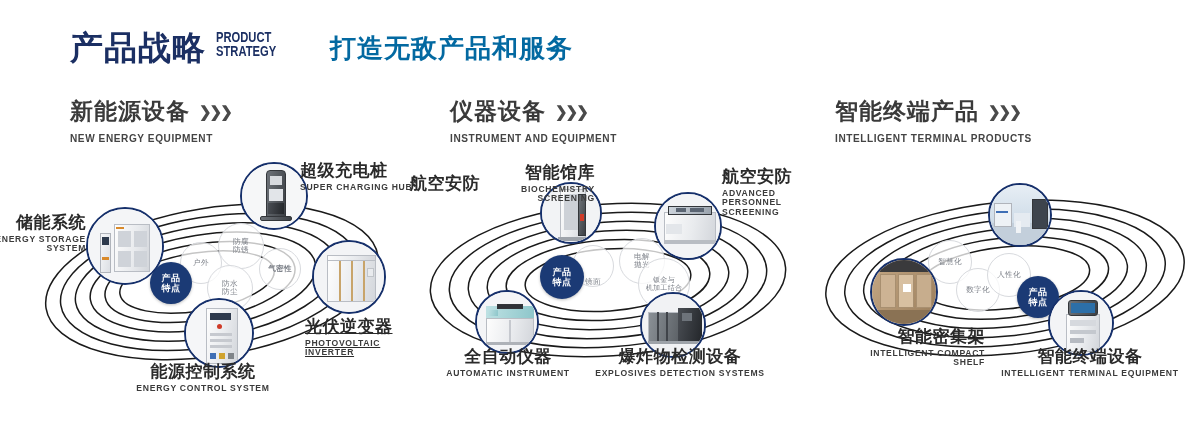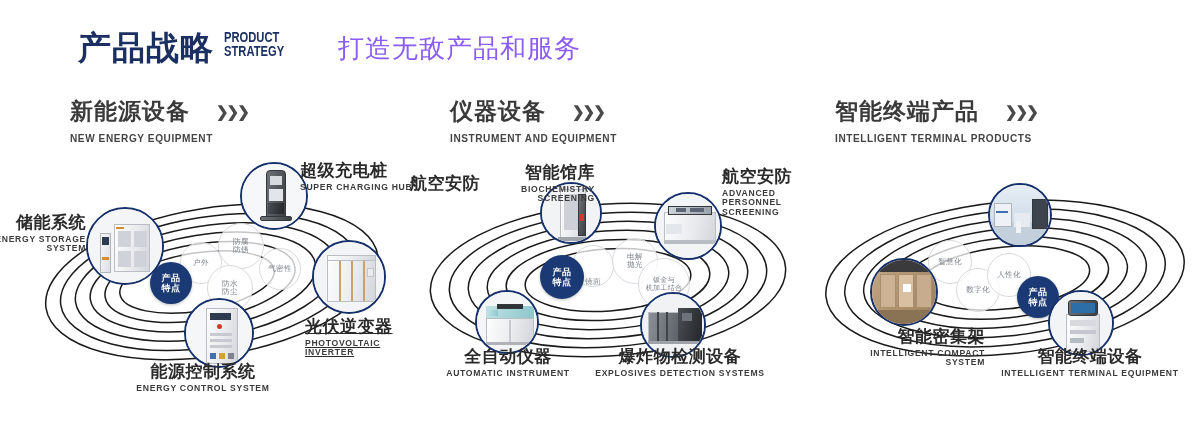--- a/index.html
+++ b/index.html
@@ -7,45 +7,45 @@
   body {
     width:1200px; height:422px;
     background:#ffffff;
     font-family:"Liberation Sans", sans-serif;
     position:relative;
     overflow:hidden;
     color:#2b2b2b;
   }
 
   
-  #header { position:absolute; left:8px; top:0; width:974px; height:88px;padding-left:44px; }
+  #header { position:absolute; left:0; top:0; width:974px; height:88px;padding-left:44px; }
   .hd-cn {
     position:absolute; left:70px; top:26px;
     font-size:33px; font-weight:bold; letter-spacing:1px;
     color:#1b2f63; white-space:nowrap;
   }
   .hd-en {
     position:absolute; left:216px; top:30px;
     font-size:14px; font-weight:bold; line-height:14px;
     color:#1b2f63; letter-spacing:0px;
     transform:scaleX(0.80); transform-origin:left top;
     white-space:pre-line;
   }
   .hd-sub {
     position:absolute; left:330px; top:31px;
-    font-size:26px; font-weight:normal; letter-spacing:1px;
-    color:#8b5cf6; white-space:nowrap;
+    font-size:26px; font-weight:bold; letter-spacing:1px;
+    color:#0369a1; white-space:nowrap;
   }
 
   
   .sec-head { position:absolute; }
   .sec-cn {
     font-size:23px; font-weight:bold; color:#3a3a3a;
     letter-spacing:1px; white-space:nowrap;
-    display:flex; align-items:center; gap:26px;
+    display:flex; align-items:center; gap:9px;
   }
   .chev { display:inline-block; font-size:15px; color:#4a4a4a; letter-spacing:-2px; font-weight:bold; }
   .sec-en {
     margin-top:5px;
     font-size:10.5px; font-weight:bold; color:#444;
     letter-spacing:0.6px; white-space:nowrap;
     transform:scaleX(0.96); transform-origin:left top;
   }
 
   
@@ -142,21 +142,21 @@
       <span>户外</span>
     </div>
   <div class="feat" style="left:218px; top:73px; width:46px; height:46px;">
       <span style="white-space:pre-line">防腐
 防锈</span>
     </div>
   <div class="feat" style="left:207px; top:115px; width:46px; height:46px;">
       <span style="white-space:pre-line">防水
 防尘</span>
     </div>
-  <div class="feat" style="left:259px; top:98px; width:42px; height:42px;">
+  <div class="feat" style="left:259px; top:98px; width:42px; height:42px;font-weight:bold;">
       <span>气密性</span>
     </div>
   <div class="feat core" style="left:150px; top:112px; width:42px; height:42px;">
     <span><span>产品</span><br><span>特点</span></span>
   </div>
 
   <div class="node" style="left:86px; top:57px; width:78px; height:78px;">
     <div class="ph" style="background:#f4f5f7;">
       <div class="cab" style="left:26px; top:15px; width:36px; height:48px;"></div>
       <div class="ln" style="left:30px; top:22px; width:13px; height:16px; background:#cfd3d9;"></div>
@@ -231,21 +231,21 @@
       <ellipse cx="208" cy="130" rx="140" ry="58" transform="rotate(-4 208 130)"></ellipse>
       <ellipse cx="208" cy="130" rx="121" ry="49" transform="rotate(-4 208 130)"></ellipse>
       <ellipse cx="208" cy="130" rx="102" ry="40" transform="rotate(-4 208 130)"></ellipse>
       <ellipse cx="208" cy="130" rx="83" ry="31" transform="rotate(-4 208 130)"></ellipse>
     </g>
   </svg>
 
   <div class="feat" style="left:172px; top:95px; width:42px; height:42px;align-items:flex-end;">
       <span>镜面</span>
     </div>
-  <div class="feat" style="left:212px; top:88px; width:46px; height:46px;">
+  <div class="feat" style="left:219px; top:88px; width:46px; height:46px;">
       <span style="white-space:pre-line">电解
 抛光</span>
     </div>
   <div class="feat" style="left:238px; top:108px; width:52px; height:52px; font-size:7px;">
       <span style="white-space:pre-line">钣金与
 机加工结合</span>
     </div>
   <div class="feat core" style="left:140px; top:105px; width:44px; height:44px;">
     <span><span>产品</span><br><span>特点</span></span>
   </div>
@@ -357,21 +357,21 @@
       <div class="ln" style="left:0px; top:50px; width:68px; height:18px; background:#8a7254;"></div>
       <div class="cabd" style="left:8px; top:14px; width:16px; height:34px; background:#cdb394; border-color:#a88f70;"></div>
       <div class="cabd" style="left:26px; top:14px; width:16px; height:34px; background:#d8c0a1; border-color:#a88f70;"></div>
       <div class="cabd" style="left:44px; top:14px; width:16px; height:34px; background:#c7ad8d; border-color:#a88f70;"></div>
       <div class="ln" style="left:31px; top:24px; width:8px; height:8px; background:#ffffff;"></div>
     </div>
   </div>
   <div class="cap ra" style="left:-10px; top:178px; width:195px;">
     <div class="cn">智能密集架</div>
     <div class="en" style="white-space:pre-line">INTELLIGENT COMPACT
-SYSTEM</div>
+SHELF</div>
   </div>
 
   <div class="node" style="left:248px; top:140px; width:66px; height:66px;">
     <div class="ph" style="background:#f3f4f6;">
       <div class="cab" style="left:16px; top:22px; width:34px; height:38px;"></div>
       <div class="dk" style="left:18px; top:8px; width:30px; height:16px; border-radius:3px;"></div>
       <div class="scr" style="left:21px; top:11px; width:24px; height:10px; background:#2c6fa8;"></div>
       <div class="ln" style="left:20px; top:28px; width:26px; height:6px; background:#d6d9de;"></div>
       <div class="ln" style="left:20px; top:38px; width:26px; height:4px; background:#c4c8ce;"></div>
       <div class="ln" style="left:20px; top:46px; width:14px; height:5px; background:#b6bac1;"></div>

